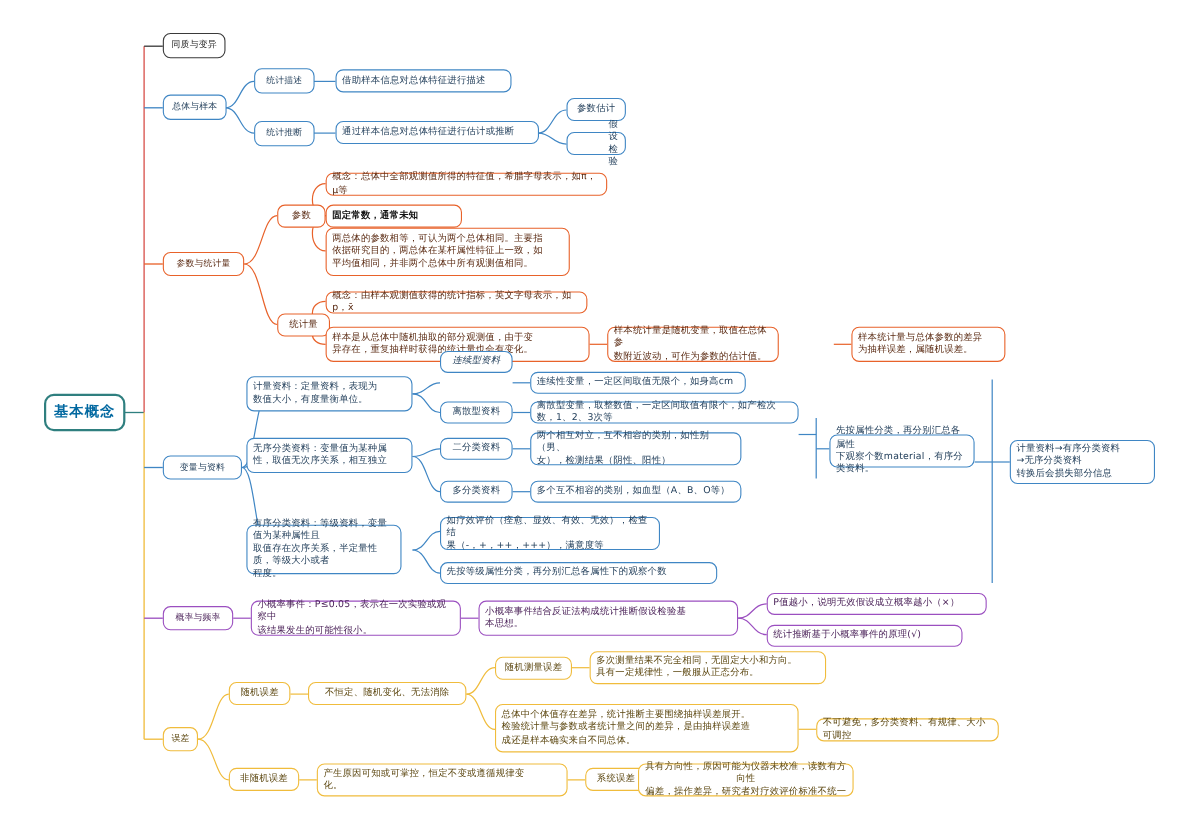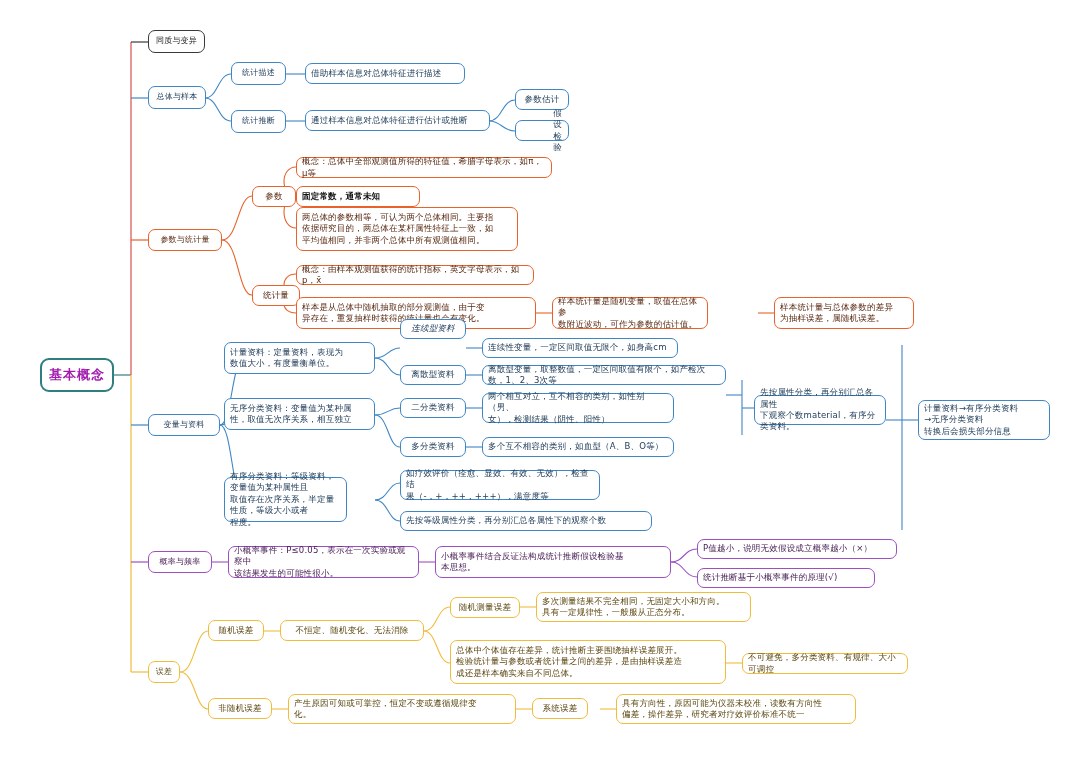--- a/index.html
+++ b/index.html
@@ -23,21 +23,21 @@
     letter-spacing:.2px;
     display:flex;
     align-items:center;
     white-space:pre-line;
   }
   .node.center{
     border:2px solid #2f7f7f;
     border-radius:9px;
     font-weight:bold;
     font-size:13px;
-    color:#a21caf;
+    color:#0369a1;
     justify-content:center;
     letter-spacing:1px;
   }
   .node.dark{border:1.6px solid #3a3a3a;color:#222;}
   .node.blue{border-color:#3f86c4;color:#24405c;}
   .node.orange{border-color:#e8622a;color:#5a2a12;}
   .node.purple{border-color:#9b4fc0;color:#4a2158;}
   .node.yellow{border-color:#f0bc3c;color:#5c4710;}
   .node.bold{font-weight:bold;color:#111;}
   .node.ctr{justify-content:center;text-align:center;}
@@ -154,21 +154,21 @@
   <div class="node blue" style="left:224px;top:398px;width:151px;height:32px;">无序分类资料：变量值为某种属
 性，取值无次序关系，相互独立</div>
   <div class="node blue ctr" style="left:400px;top:398px;width:66px;height:20px;">二分类资料</div>
   <div class="node blue" style="left:482px;top:393px;width:192px;height:30px;">两个相互对立，互不相容的类别，如性别（男、
 女），检测结果（阴性、阳性）</div>
   <div class="node blue ctr" style="left:400px;top:437px;width:66px;height:20px;">多分类资料</div>
   <div class="node blue" style="left:482px;top:437px;width:192px;height:20px;">多个互不相容的类别，如血型（A、B、O等）</div>
   <div class="node blue" style="left:754px;top:395px;width:132px;height:30px;">先按属性分类，再分别汇总各属性
 下观察个数material，有序分类资料。</div>
 
-  <div class="node blue" style="left:224px;top:477px;width:123px;height:45px;">有序分类资料：等级资料，变量值为某种属性且
+  <div class="node blue" style="left:224px;top:477px;width:141px;height:45px;">有序分类资料：等级资料，变量值为某种属性且
 取值存在次序关系，半定量性质，等级大小或者
 程度。</div>
   <div class="node blue" style="left:400px;top:470px;width:200px;height:30px;">如疗效评价（痊愈、显效、有效、无效），检查结
 果（-，+，++，+++），满意度等</div>
   <div class="node blue" style="left:400px;top:511px;width:252px;height:20px;">先按等级属性分类，再分别汇总各属性下的观察个数</div>
   <div class="node blue" style="left:918px;top:400px;width:132px;height:40px;">计量资料→有序分类资料
 →无序分类资料
 转换后会损失部分信息</div>
 
   <div class="node purple ctr" style="left:148px;top:551px;width:64px;height:22px;font-size:8px;">概率与频率</div>
@@ -187,16 +187,16 @@
 具有一定规律性，一般服从正态分布。</div>
   <div class="node yellow" style="left:450px;top:640px;width:276px;height:44px;">总体中个体值存在差异，统计推断主要围绕抽样误差展开。
 检验统计量与参数或者统计量之间的差异，是由抽样误差造
 成还是样本确实来自不同总体。</div>
   <div class="node yellow" style="left:742px;top:653px;width:166px;height:21px;">不可避免，多分类资料、有规律、大小可调控</div>
 
   <div class="node yellow ctr" style="left:208px;top:698px;width:64px;height:21px;">非随机误差</div>
   <div class="node yellow" style="left:288px;top:694px;width:228px;height:30px;">产生原因可知或可掌控，恒定不变或遵循规律变
 化。</div>
   <div class="node yellow ctr" style="left:532px;top:698px;width:56px;height:21px;">系统误差</div>
-  <div class="node yellow" style="left:616px;top:694px;width:240px;height:30px;">具有方向性，原因可能为仪器未校准，读数有方向性
+  <div class="node yellow" style="left:580px;top:694px;width:196px;height:30px;text-align:center;">具有方向性，原因可能为仪器未校准，读数有方向性
 偏差，操作差异，研究者对疗效评价标准不统一</div>
 
 </div>
 
 </body></html>

